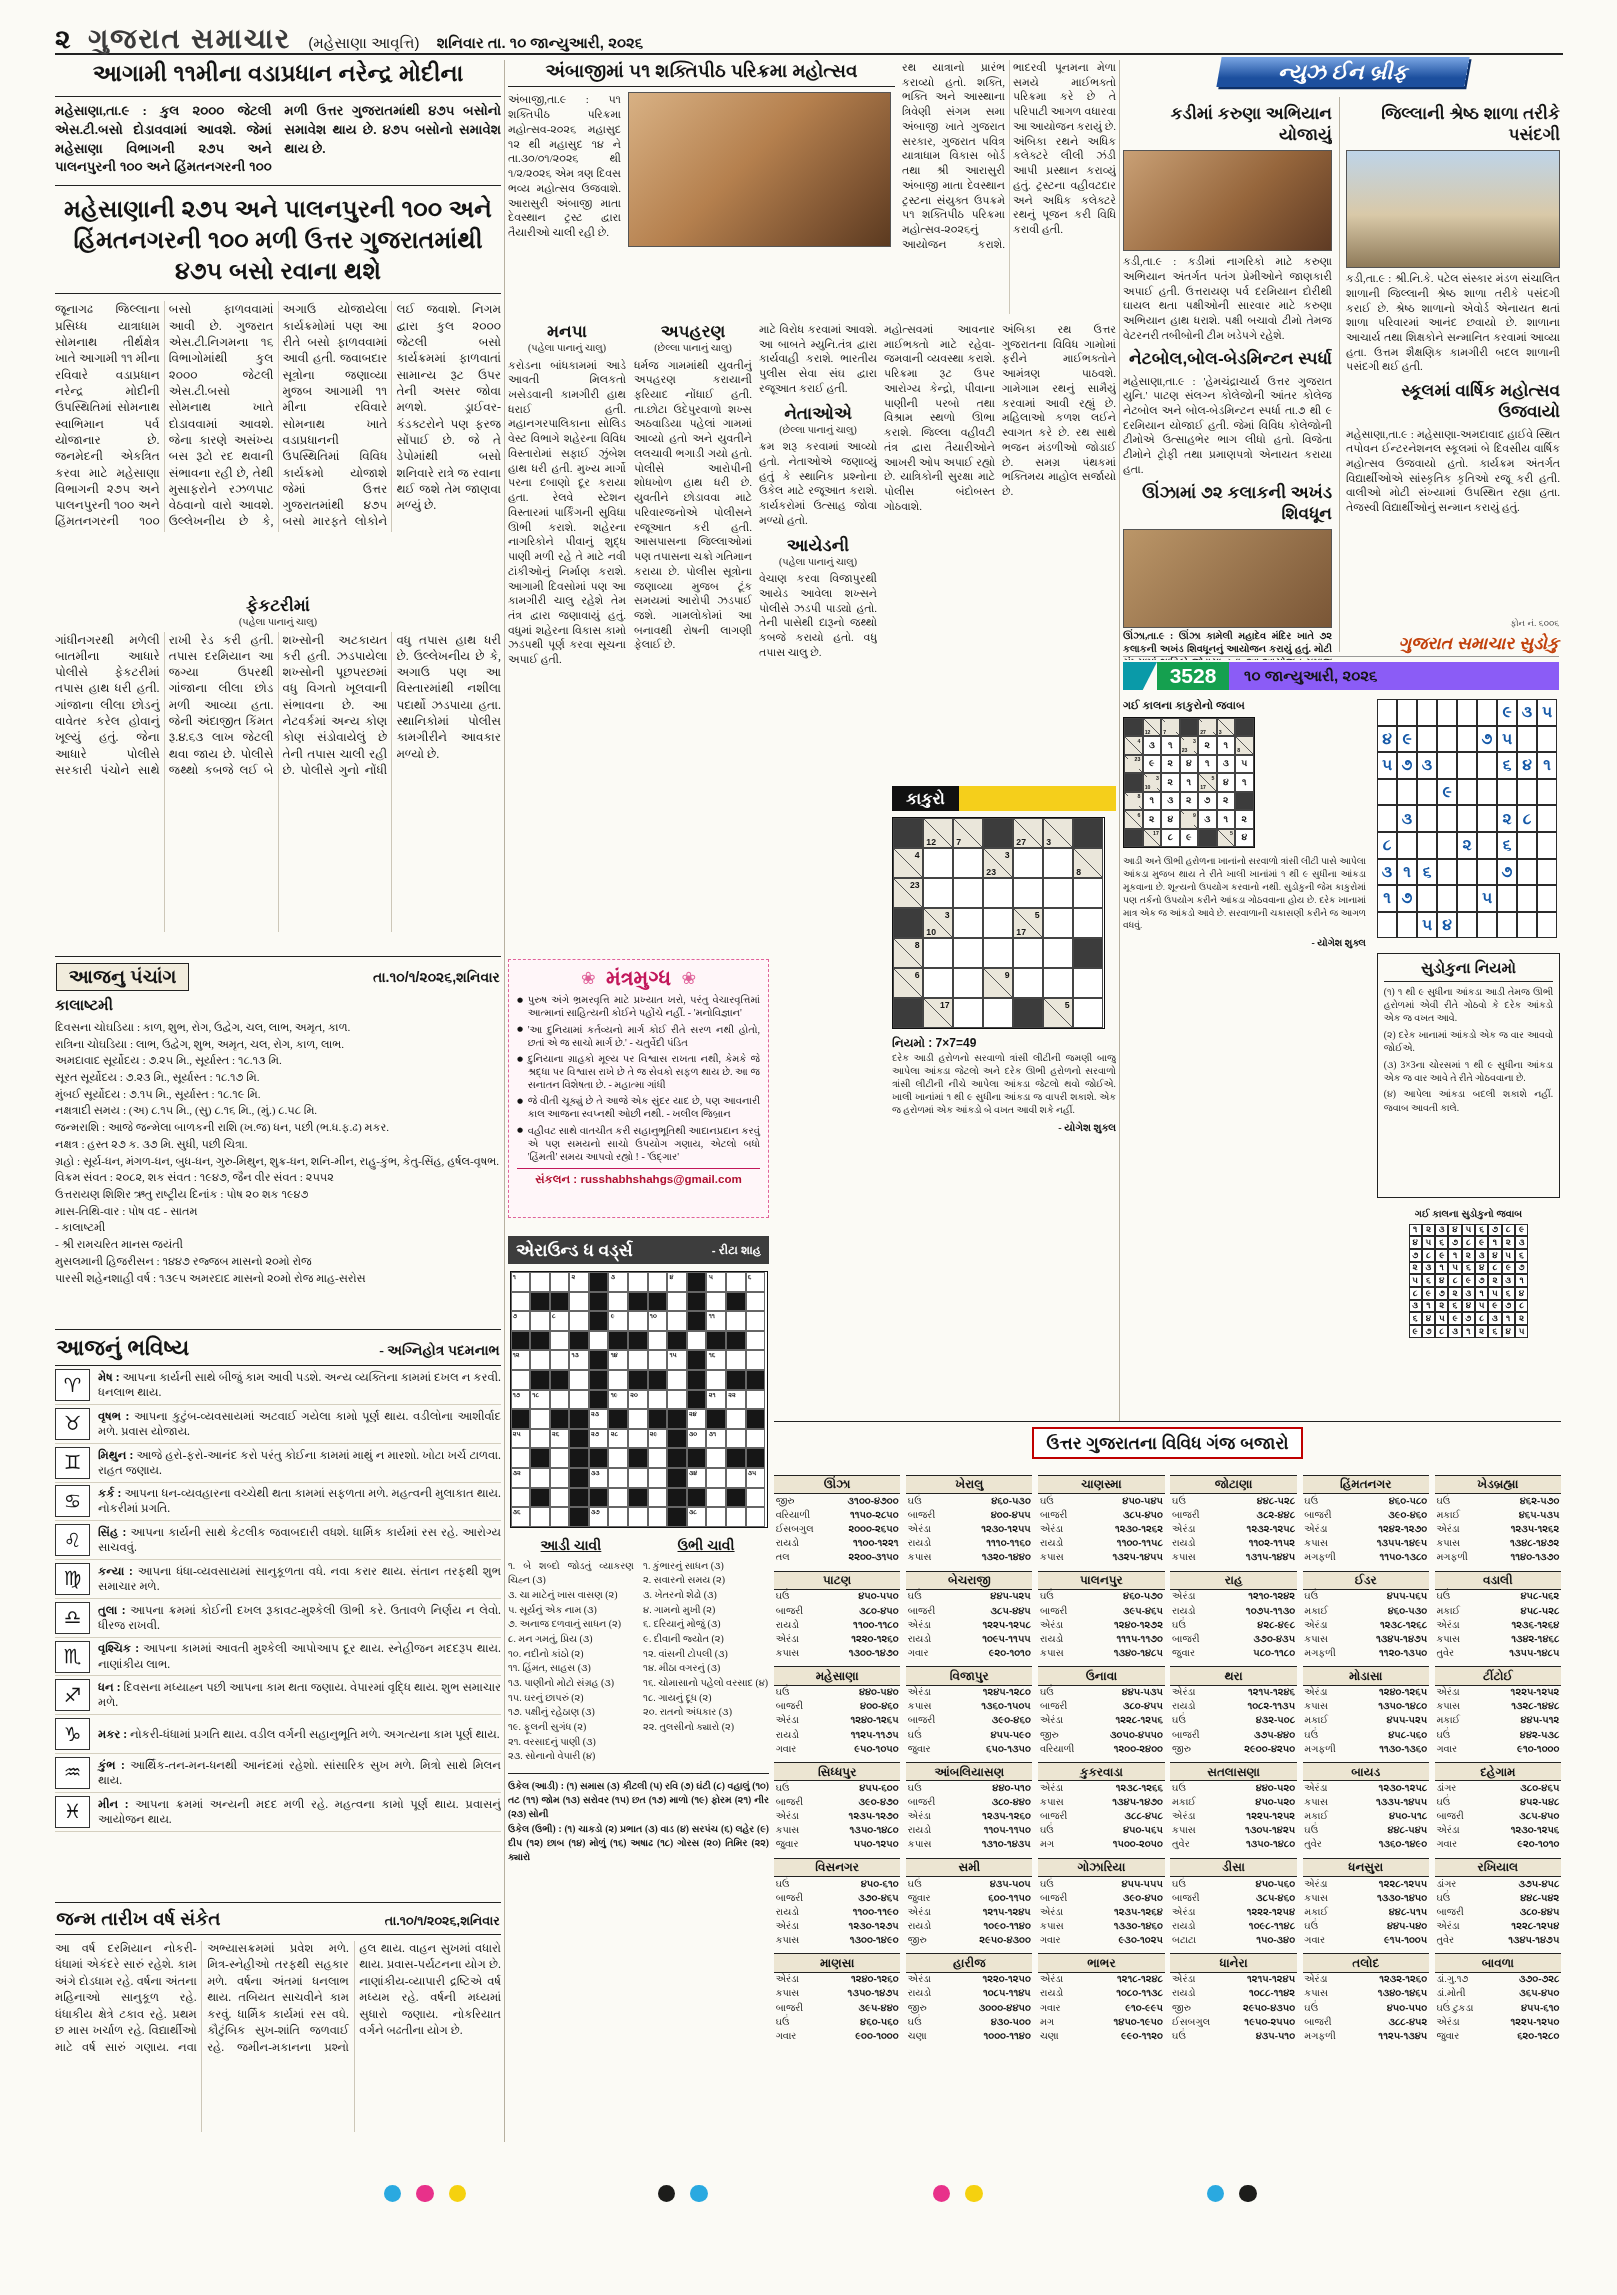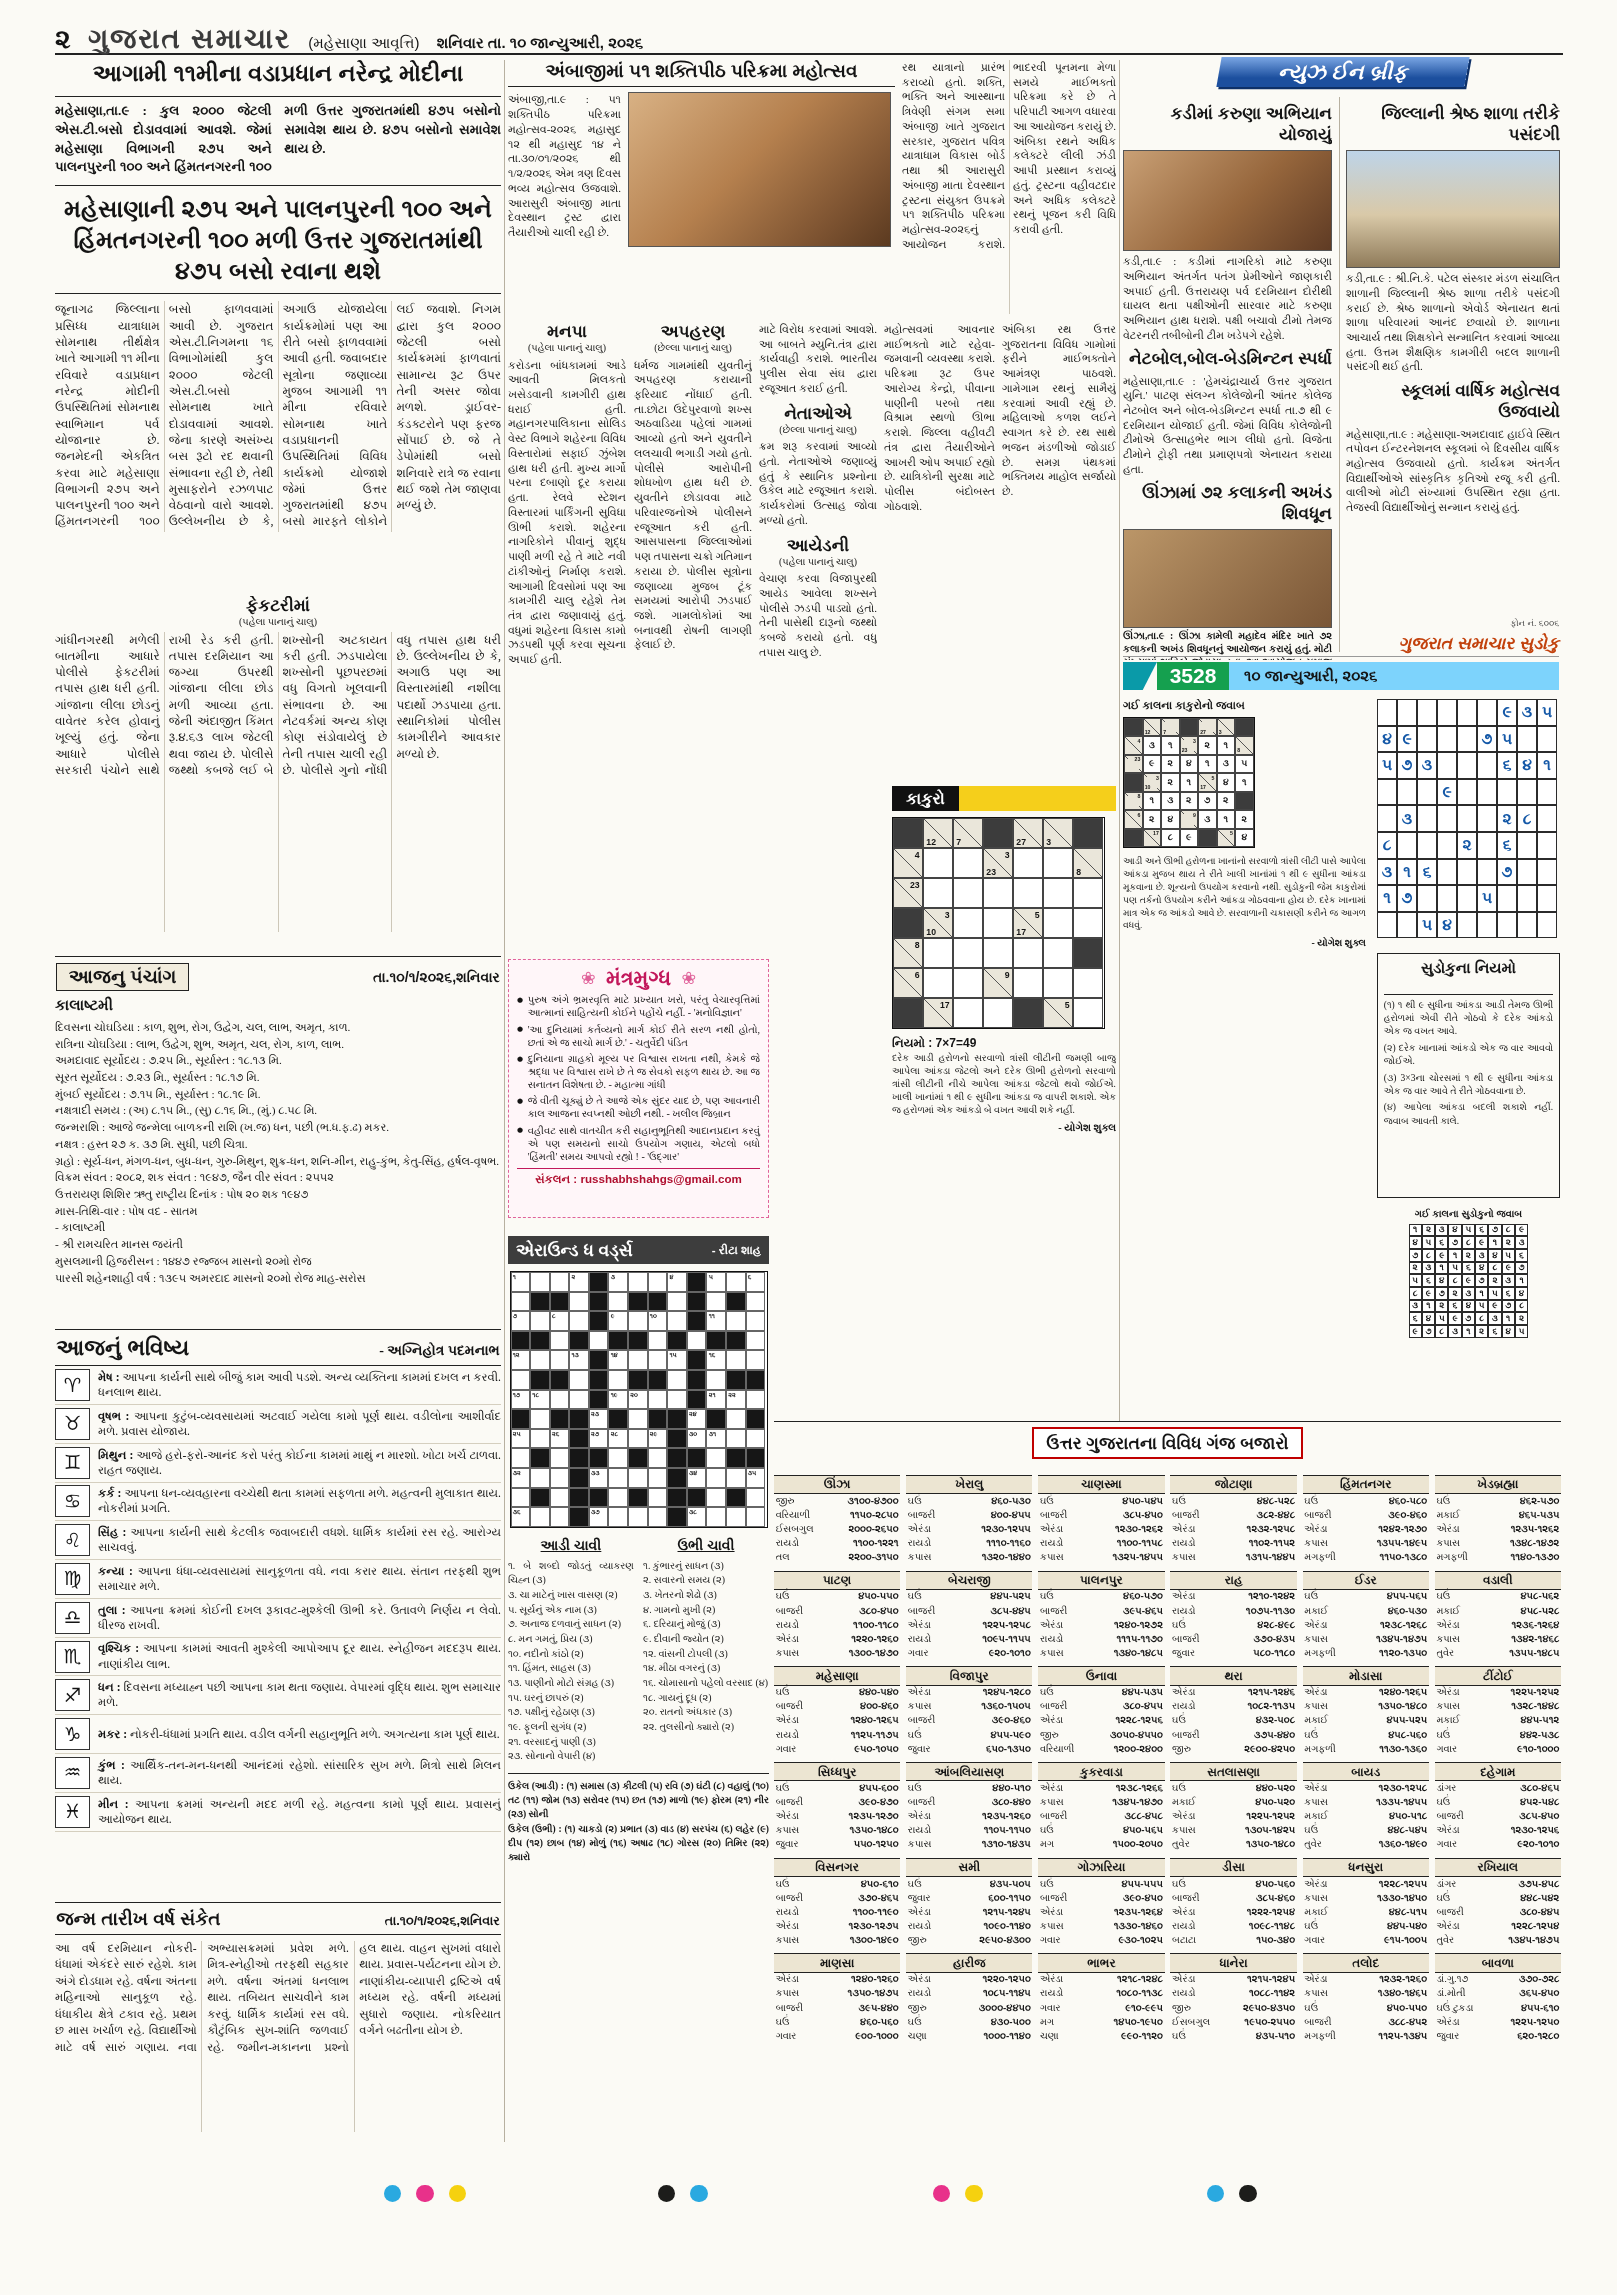--- a/index.html
+++ b/index.html
@@ -147,28 +147,28 @@
   .bi-text{font:11px/1.33 "Liberation Serif",serif;text-align:justify;margin-top:3.5px;}
   .bi-cap{font:700 9.8px/1.3 "Liberation Serif",serif;margin-top:2.3px;text-align:justify;}
 
   
   #sud-phone{position:absolute;left:1415px;top:618px;width:144px;text-align:right;font:8.7px "Liberation Sans",sans-serif;color:#444;}
   #sud-brand{position:absolute;left:1340px;top:633px;width:219px;text-align:right;
              font:italic 700 17.3px "Liberation Sans",sans-serif;color:#c2410c;}
   #sud-band{position:absolute;left:1123px;top:662px;width:436px;height:28px;display:flex;align-items:stretch;}
   .sb-teal{width:34px;background:#0a9aa8;clip-path:polygon(0 0,100% 0,58% 100%,0 100%);}
   .sb-num{background:#15a04f;color:#fff;font:700 21px "Liberation Sans",sans-serif;display:flex;align-items:center;padding:0 12.7px;}
-  .sb-strip{flex:1;background:#7dd3fc;display:flex;align-items:center;padding-left:15px;
+  .sb-strip{flex:1;background:#8b5cf6;display:flex;align-items:center;padding-left:15px;
             font:700 15px "Liberation Sans",sans-serif;}
   #sud-grid{position:absolute;left:1377px;top:699px;display:grid;grid-template-columns:repeat(9,20px);background:#fff;}
   .s-cell{border-style:solid;border-color:#2b2b2b;display:flex;align-items:center;justify-content:center;background:#fff;}
   .s-big{width:20px;height:26.6px;font:700 15.6px "Liberation Sans",sans-serif;color:#1458a7;}
   .s-small{width:13.3px;height:12.7px;font:700 8.7px "Liberation Sans",sans-serif;color:#111;}
   #sud-rulesbox{position:absolute;left:1377px;top:953px;width:183px;height:245px;border:1.2px solid #222;padding:4.6px 5.8px;overflow:hidden;}
-  .sr-title{font:700 15px "Liberation Sans",sans-serif;text-align:center;border-bottom:1.2px solid #222;padding-bottom:17px;margin-bottom:4.6px;}
+  .sr-title{font:700 15px "Liberation Sans",sans-serif;text-align:center;border-bottom:1.2px solid #222;padding-bottom:4px;margin-bottom:4.6px;}
   .sr-item{font:9.5px/1.38 "Liberation Serif",serif;text-align:justify;margin-bottom:3.5px;}
   #sud-ansblock{position:absolute;left:1377px;top:1208px;width:183px;}
   .sud-ans-label{font:700 9.8px "Liberation Sans",sans-serif;text-align:center;margin-bottom:3.5px;}
   #sud-ans{display:grid;grid-template-columns:repeat(9,13.3px);width:120px;margin:0 auto;background:#fff;}
 
   
   #market{position:absolute;left:774px;top:1427px;width:787px;height:729px;overflow:hidden;}
   #mkt-title{position:absolute;left:258px;top:0;width:271px;height:32px;border:2.9px double #c00000;background:#fff;
              display:flex;align-items:center;justify-content:center;font:700 17.3px "Liberation Sans",sans-serif;}
   #mkt-cols{position:absolute;left:0;top:42px;width:787px;display:flex;gap:5.8px;}

